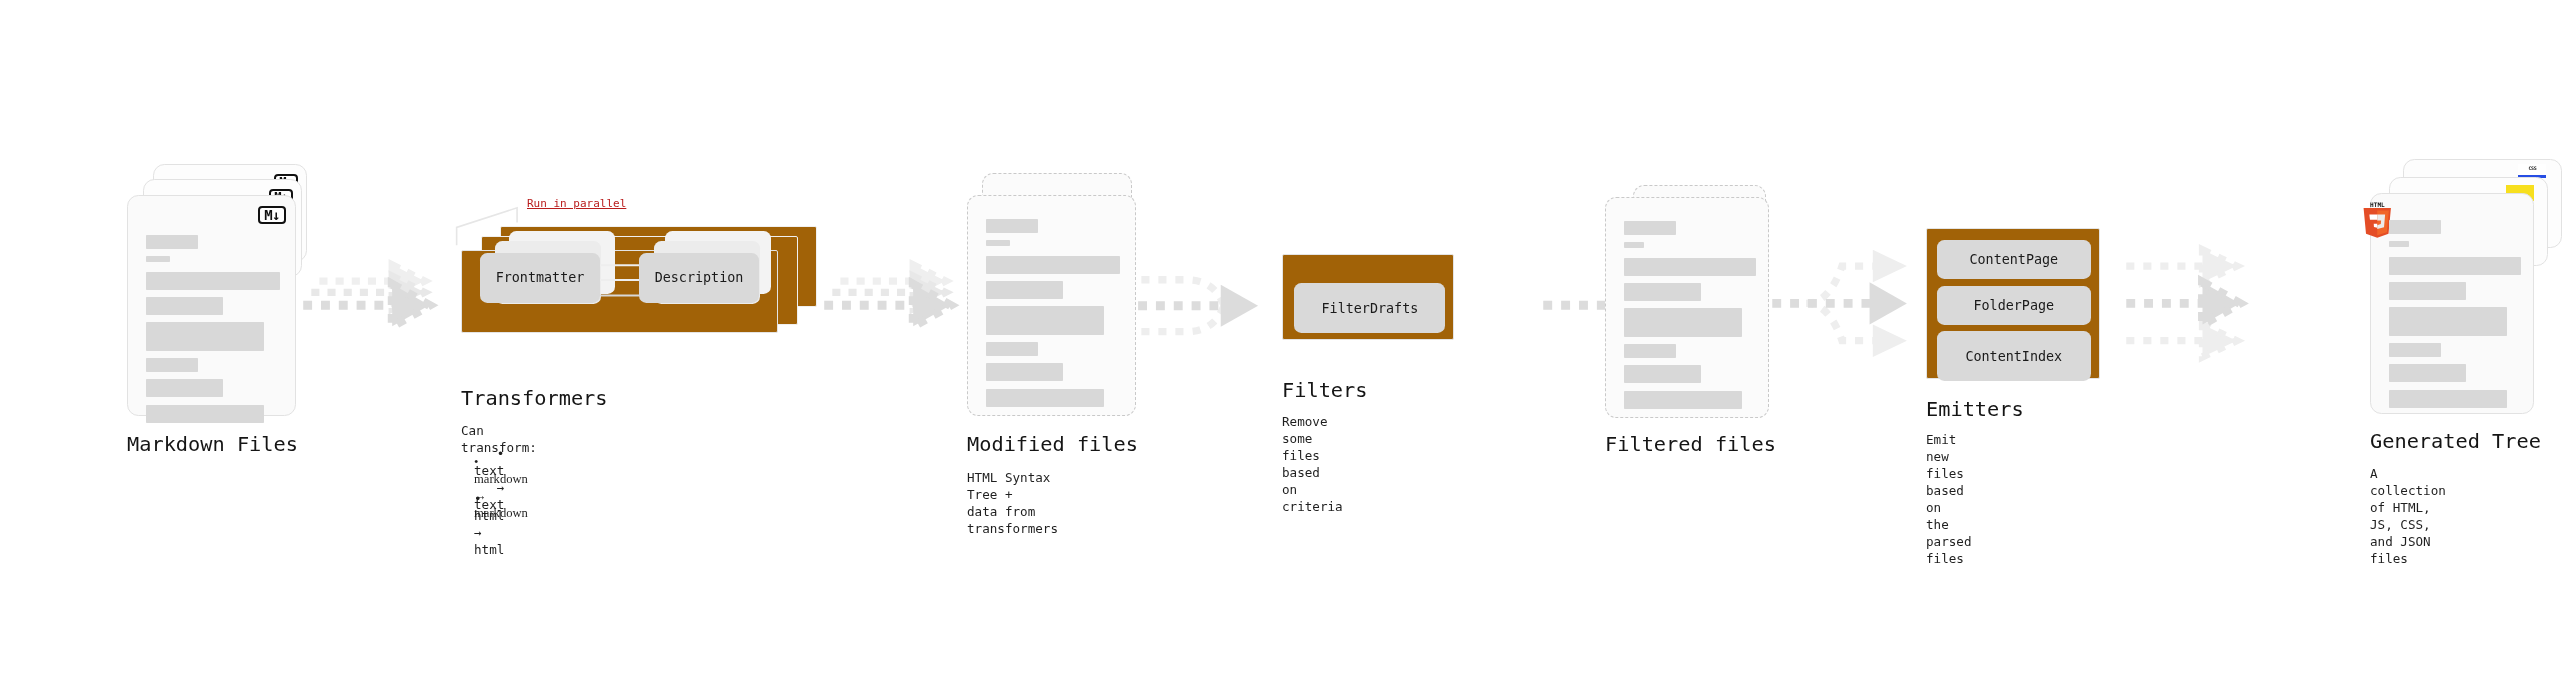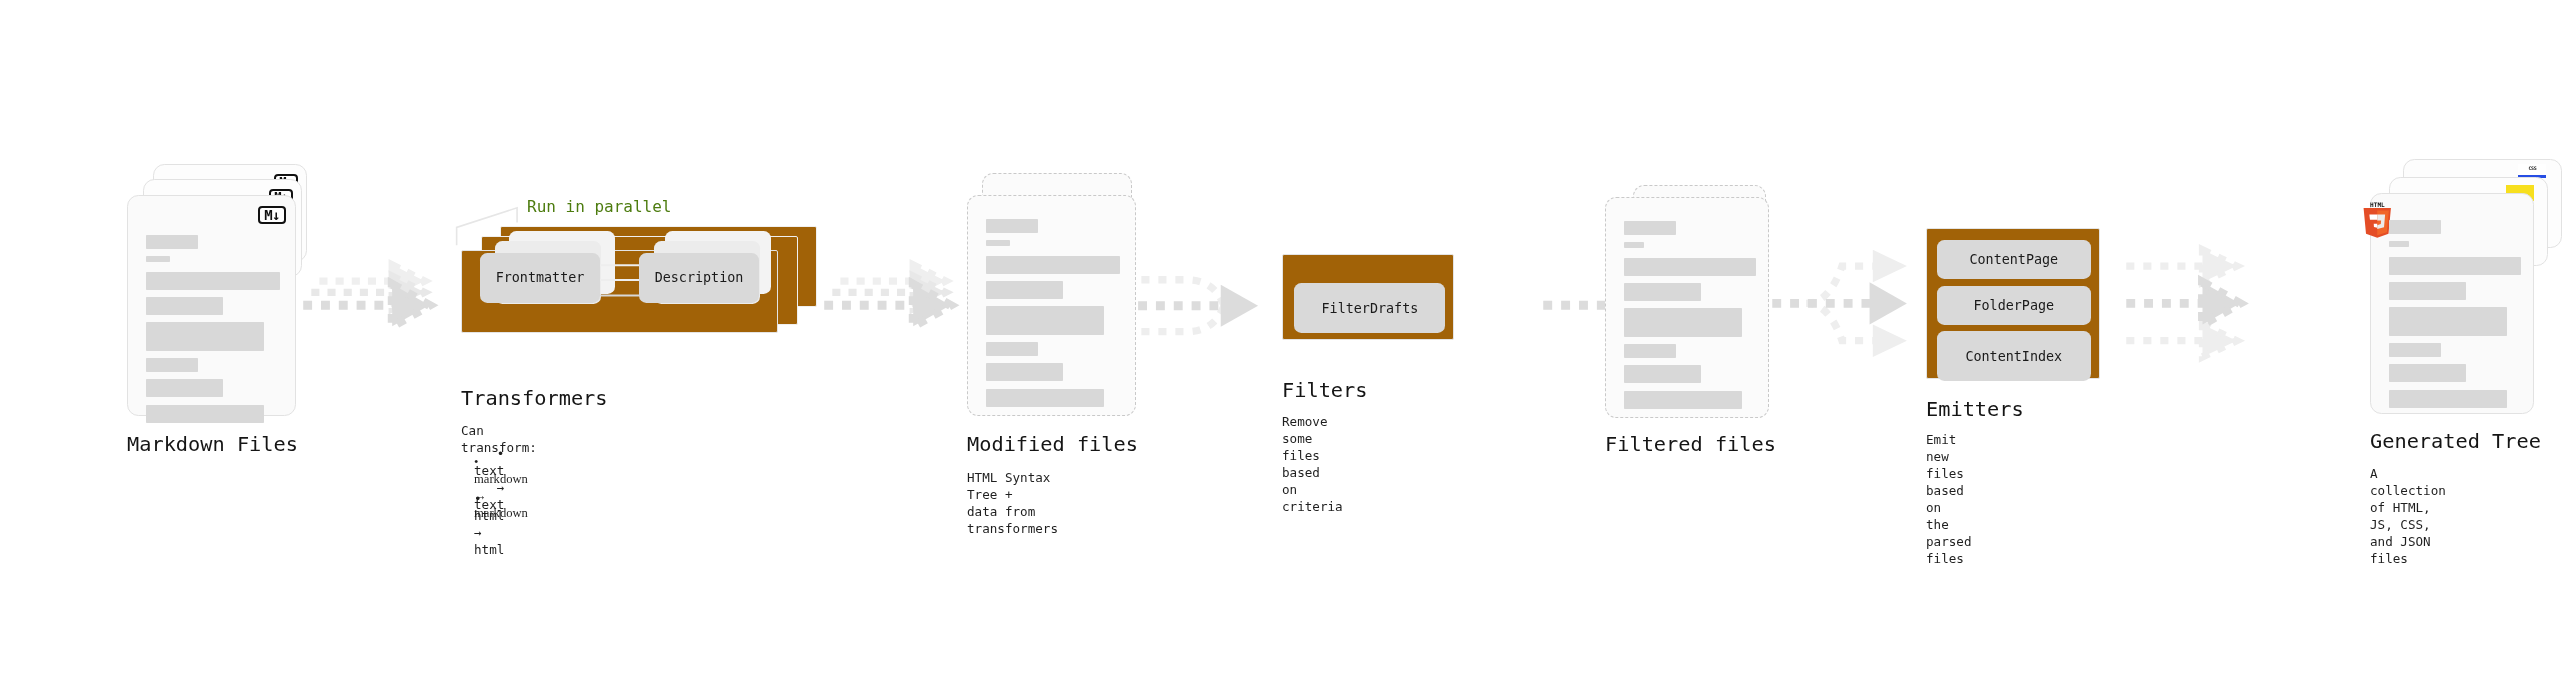--- a/index.html
+++ b/index.html
@@ -68,21 +68,21 @@
   
   .title{
     position:absolute;font-size:20.3px;color:#151515;white-space:nowrap;
     letter-spacing:0px;
   }
   .sub{
     position:absolute;font-size:12.6px;color:#1f1f1f;line-height:17px;
     white-space:pre-line;
   }
   .ghostlabel{
-    position:absolute;font-size:16px;color:#4d7c0f;white-space:nowrap;
+    position:absolute;font-size:11px;color:#b91c1c;white-space:nowrap;text-decoration:underline;
   }
 
   
   .arrowsvg{position:absolute;overflow:visible;}
 </style>
 </head>
 <body>
 
 <div class="stage">
 

